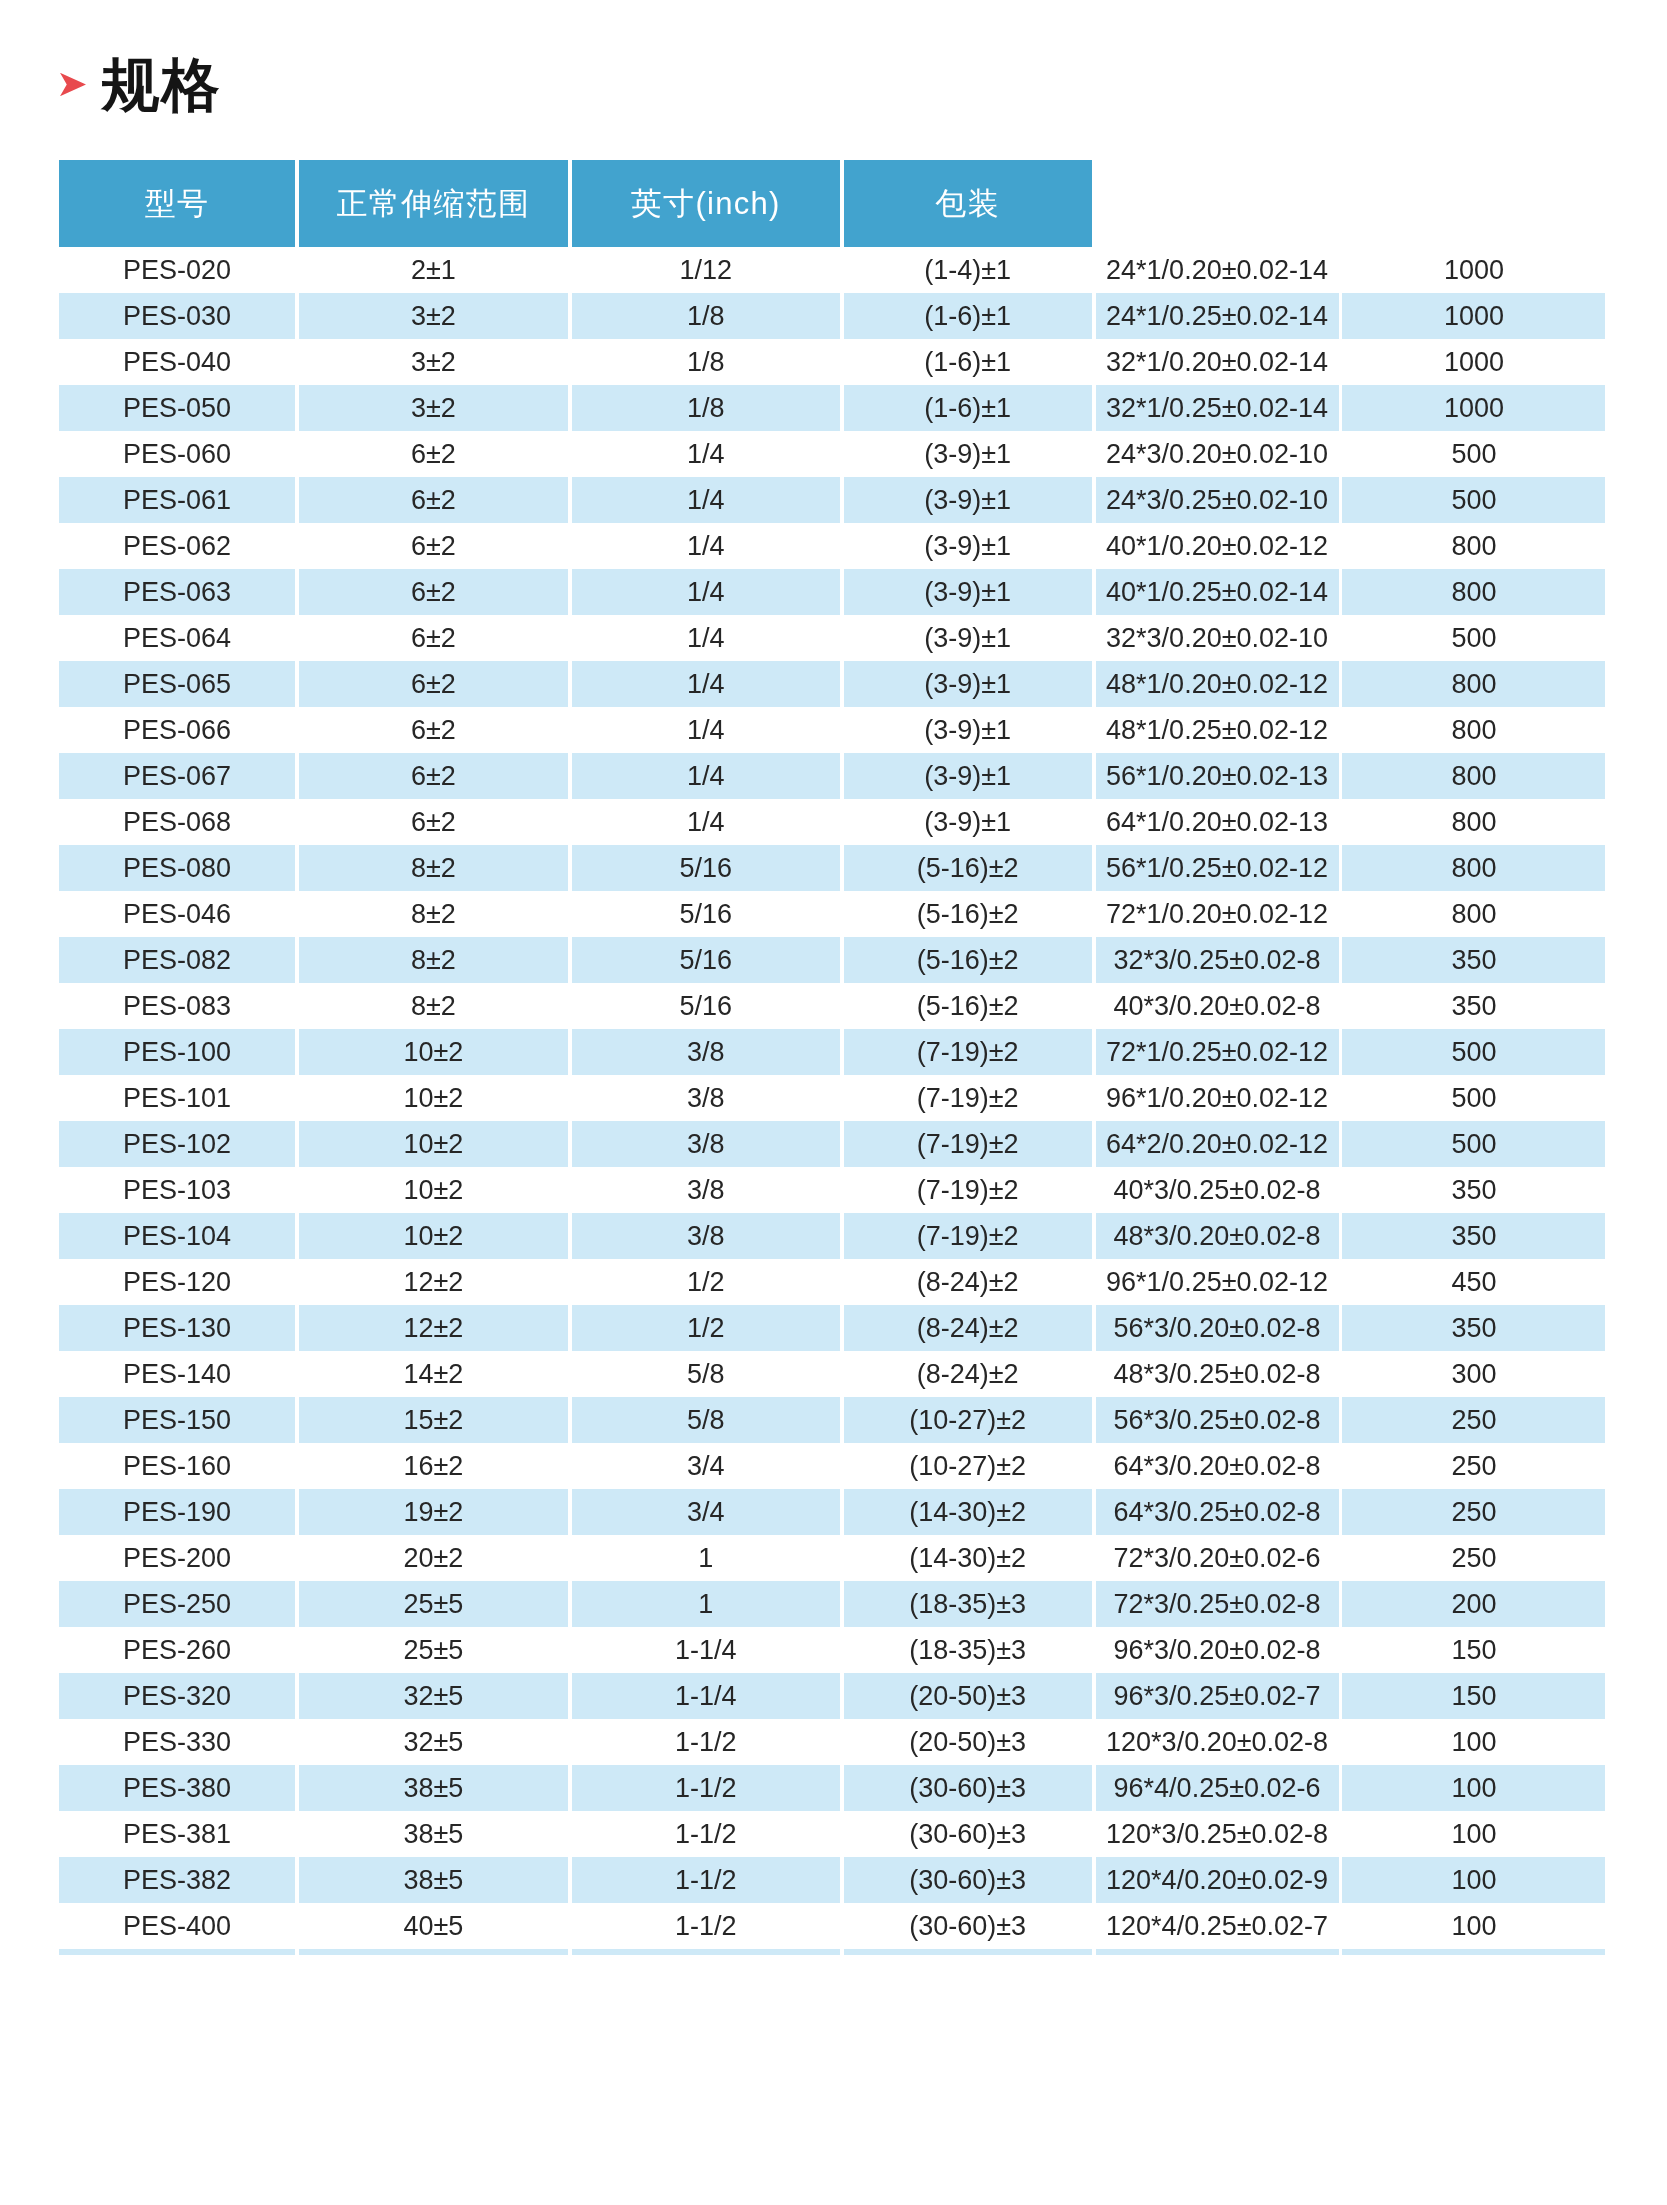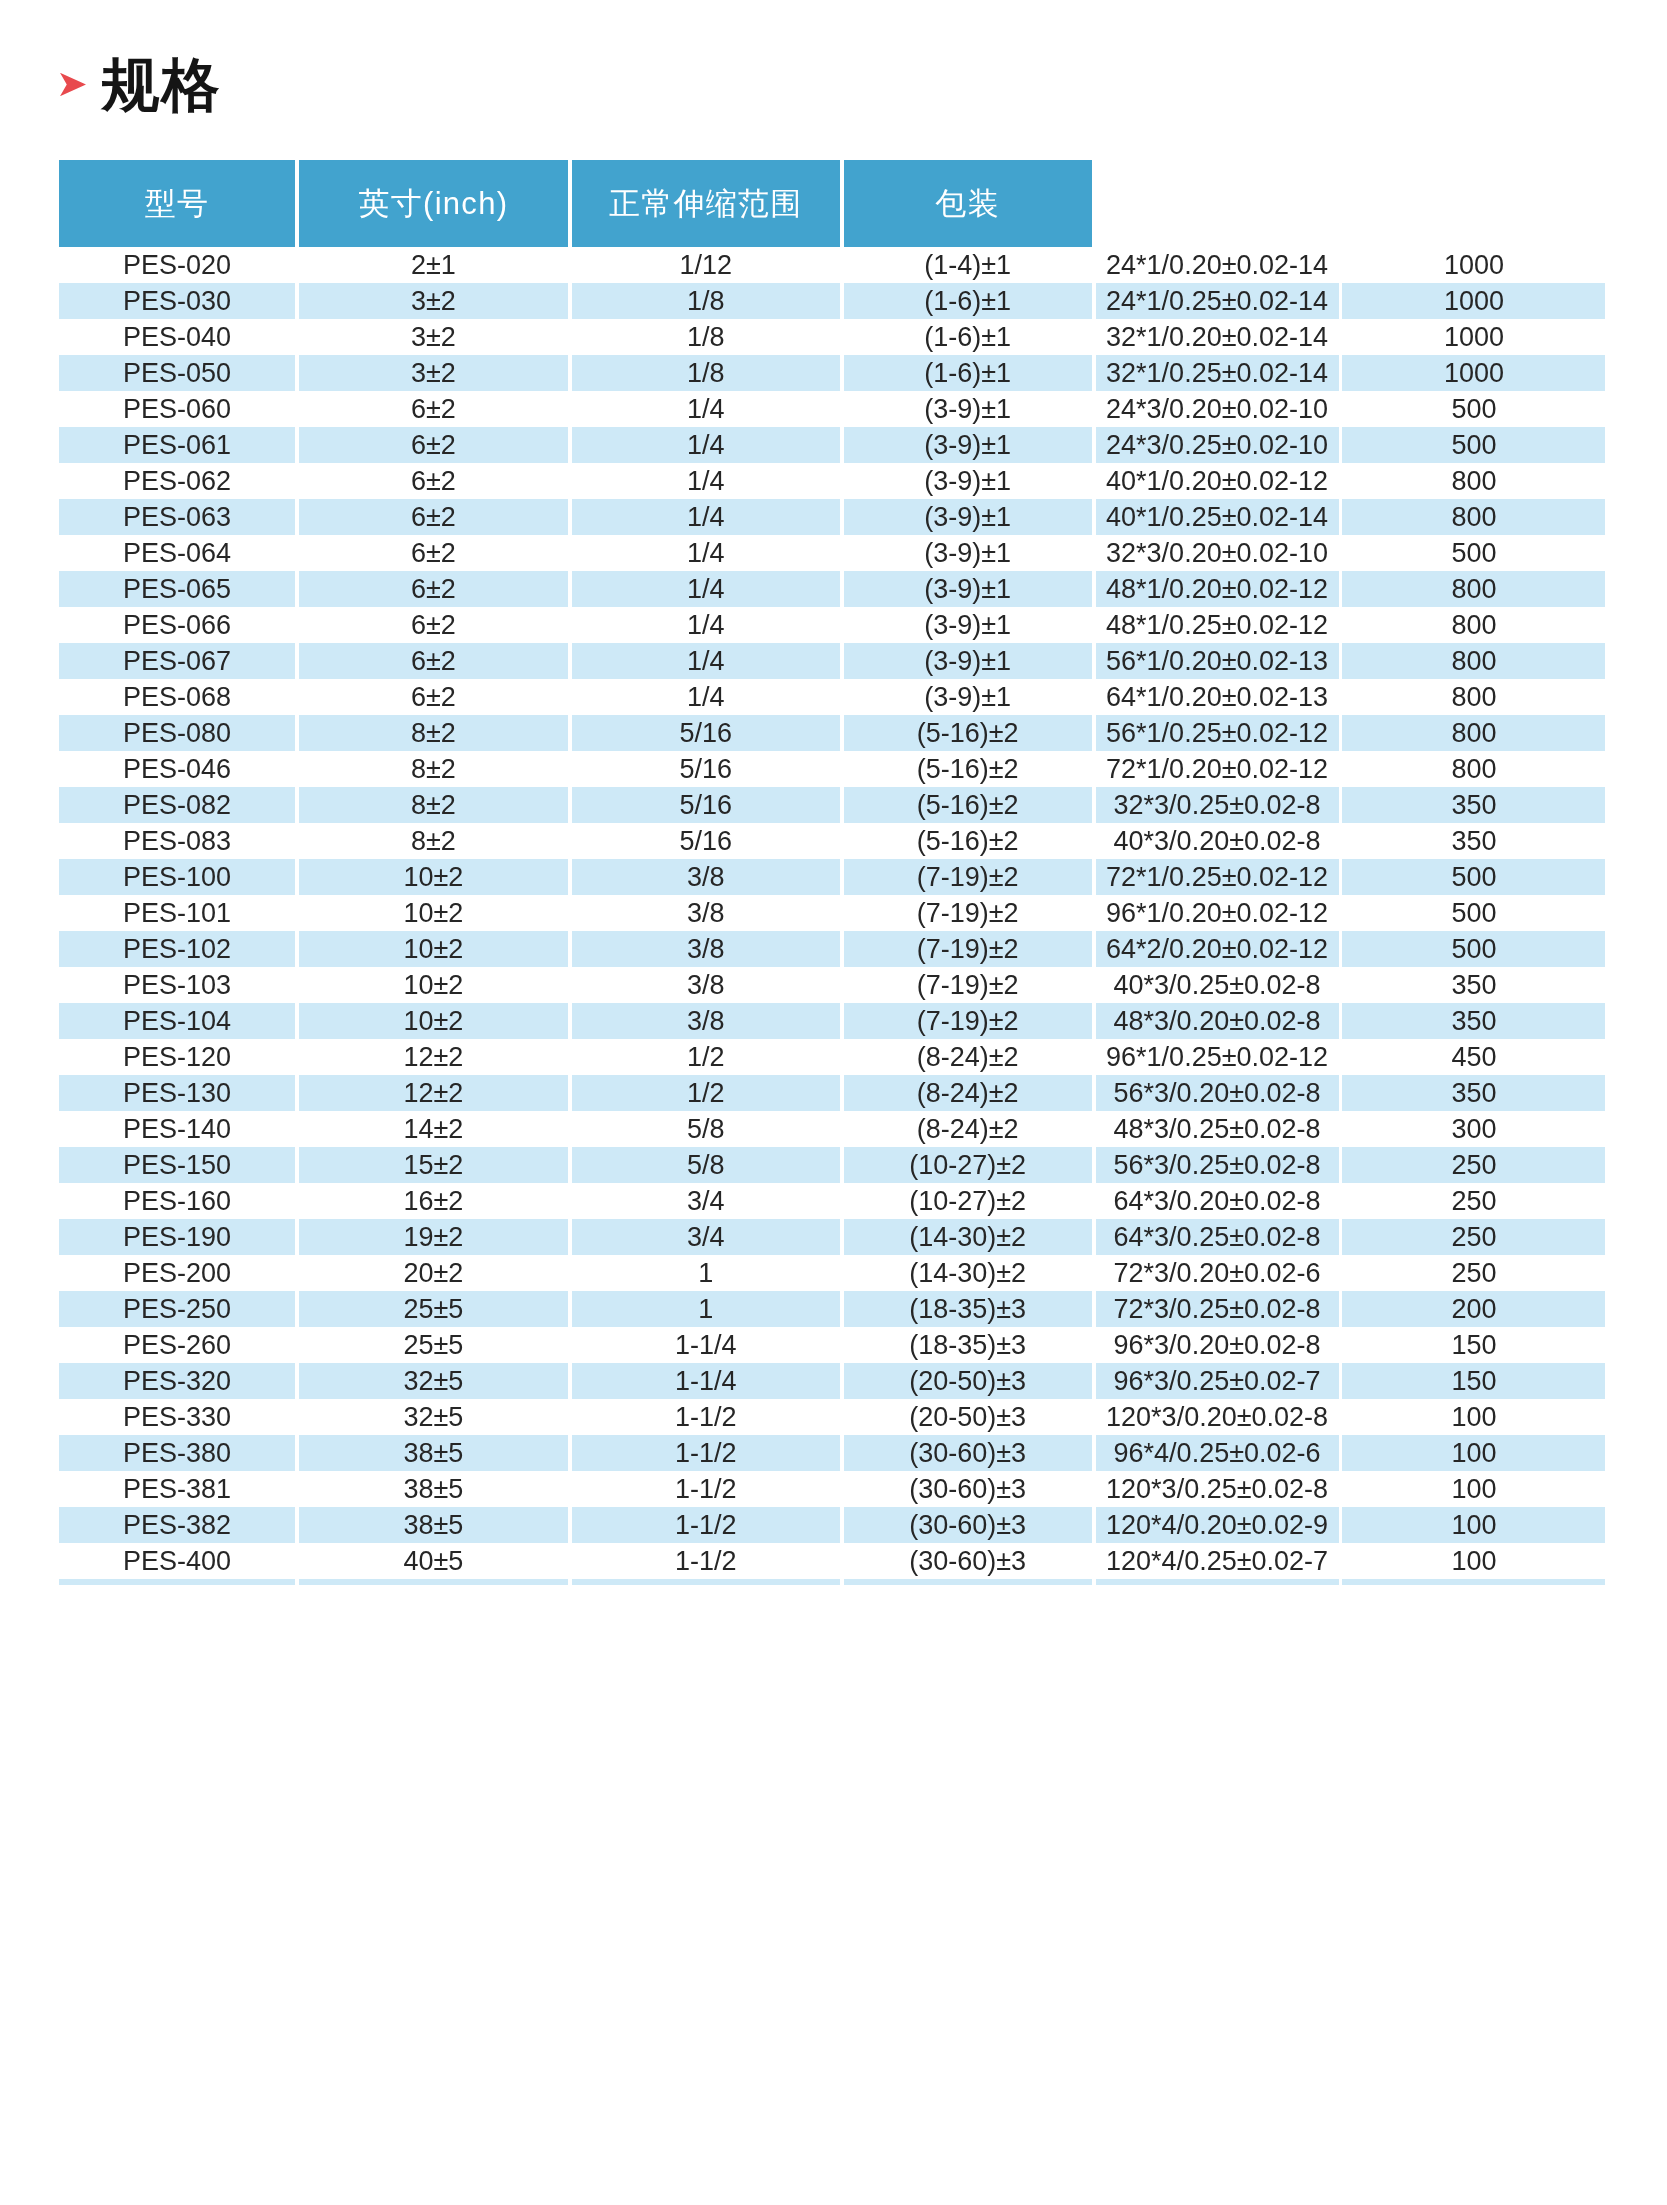--- a/index.html
+++ b/index.html
@@ -48,21 +48,21 @@
   .thead{height:111px;}
   .thead .cell{
     background:var(--header-blue);
     color:#ffffff;
     font-size:31px;
     letter-spacing:1.3px;
     display:flex;align-items:center;justify-content:center;
     white-space:nowrap;
     margin-top:24px;
   }
-  .row{height:36px;}
+  .row{height:46px;}
   .row .cell{
     display:flex;align-items:center;justify-content:center;
     font-size:27px;
     color:var(--text-dark);
     white-space:nowrap;
   }
   .row.stripe .cell{background:var(--row-blue);}
   .partial-row{height:5.9px;}
   .partial-row .cell{background:var(--row-blue);}
 </style>
@@ -70,22 +70,22 @@
 <body>
 
 <div class="title-row">
   <span class="arrow-icon"></span>
   <span class="page-title">规格</span>
 </div>
 
 <div class="spec-table">
   <div class="thead">
     <div class="cell">型号</div>
+    <div class="cell">正常伸缩范围</div>
     <div class="cell">英寸(inch)</div>
-    <div class="cell">正常伸缩范围</div>
     <div class="cell">包装</div>
   </div>
 
   <div class="tbody" id="tbody">
   <div class="row">
     <div class="cell">PES-020</div>
     <div class="cell">2±1</div>
     <div class="cell">1/12</div>
     <div class="cell">(1-4)±1</div>
     <div class="cell">24*1/0.20±0.02-14</div>

